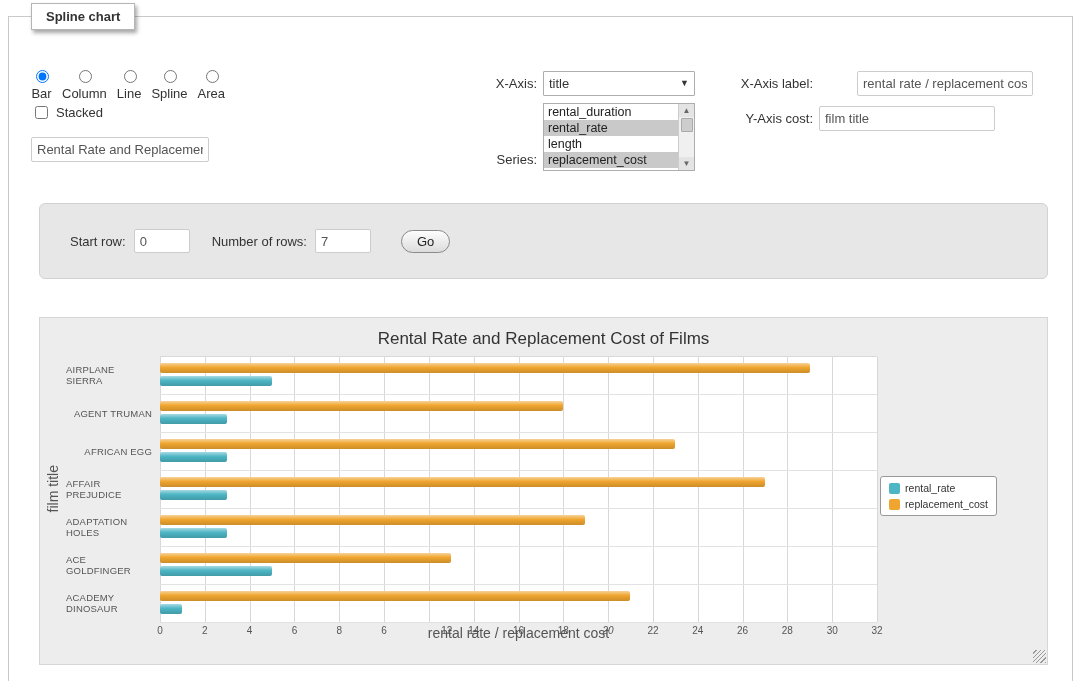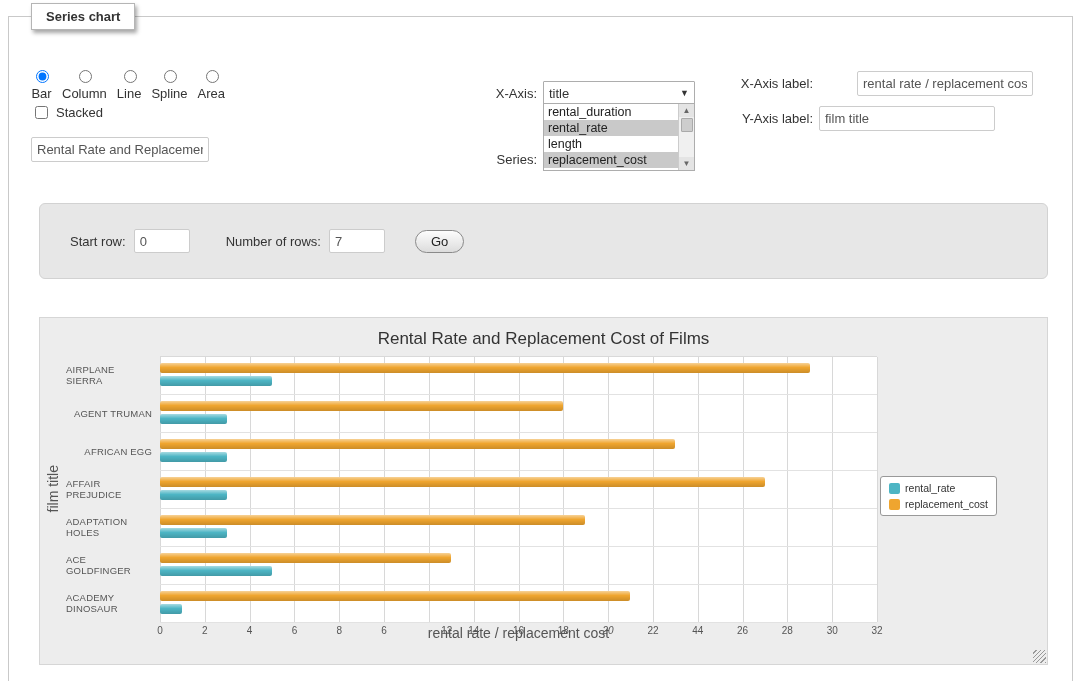--- a/index.html
+++ b/index.html
@@ -48,21 +48,21 @@
   .lb-scroll { width: 16px; background: #f0f0f0; border-left: 1px solid #ccc; display: flex; flex-direction: column; align-items: center; }
   .lb-arrow { font-size: 8px; color: #666; height: 13px; line-height: 13px; width: 100%; text-align: center; background: #e4e4e4; }
   .lb-arrow.down { margin-top: auto; }
   .lb-thumb { width: 12px; height: 14px; background: #cdcdcd; border: 1px solid #aaa; margin-top: 1px; border-radius: 1px; }
   .rows-panel {
     margin: 6px 24px 0 30px; height: 76px; background: #e7e7e7;
     border: 1px solid #d2d2d2; border-radius: 6px;
     display: flex; align-items: center; padding-left: 30px; gap: 8px;
   }
   .rows-panel input[type="text"] { width: 56px; height: 24px; background: #fff; }
-  .num-label { margin-left: 28px; }
+  .num-label { margin-left: 14px; }
   .go-btn {
     margin-left: 22px; padding: 3px 15px; font-size: 13px; color: #222;
     border: 1px solid #8a8a8a; border-radius: 12px; cursor: pointer;
     background: linear-gradient(#fdfdfd, #dcdcdc);
     font-family: "Liberation Sans", sans-serif;
   }
   
   .chart-box {
     position: relative; margin: 38px 24px 0 30px; height: 348px;
     background: #ededed; border: 1px solid #d6d6d6; overflow: hidden;
@@ -93,21 +93,21 @@
   .legend-swatch { width: 11px; height: 11px; border-radius: 2px; }
   .resize-handle {
     position: absolute; right: 1px; bottom: 1px; width: 13px; height: 13px;
     background: repeating-linear-gradient(135deg, transparent, transparent 2px, #999 2px, #999 3px);
   }
 </style>
 </head>
 <body>
 
 <div class="outer">
-  <div class="legend-box">Series chart</div>
+  <div class="legend-box">Spline chart</div>
 
   <div class="controls">
     <div class="radio-row">
         <label class="radio-item">
           <input type="radio" name="ctype" checked="" style="">
           <span>Bar</span>
         </label>
         <label class="radio-item">
           <input type="radio" name="ctype" style="">
           <span>Column</span>
@@ -126,21 +126,21 @@
         </label>
       </div>
 
     <label class="stacked-row">
       <input type="checkbox" style="">
       <span>Stacked</span>
     </label>
 
     <input type="text" class="title-input" value="Rental Rate and Replacement Cost of Films" style="">
 
-    <div class="ctl-row" style="left:448px; top:64px;justify-content:space-between;">
+    <div class="ctl-row" style="left:448px; top:54px;justify-content:space-between;">
       <span class="ctl-label">X-Axis:</span>
       <span class="select-wrap">
         <select>
           <option>title</option>
         </select>
         <span class="select-arrow">▼</span>
       </span>
     </div>
 
     <div class="ctl-row bottom-align" style="left:448px; top:86px;">
@@ -159,21 +159,21 @@
         </span>
       </span>
     </div>
 
     <div class="ctl-row" style="left:700px; top:54px;gap:38px;">
       <span class="ctl-label wide">X-Axis label:</span>
       <input type="text" style="width: 176px; height: 25px;" value="rental rate / replacement cost">
     </div>
 
     <div class="ctl-row" style="left:700px; top:89px;">
-      <span class="ctl-label wide">Y-Axis label:</span>
+      <span class="ctl-label wide">Y-Axis cost:</span>
       <input type="text" style="width: 176px; height: 25px;" value="film title">
     </div>
   </div>
 
   <div class="rows-panel">
     <span>Start row:</span>
     <input type="text" value="0" style="">
     <span class="num-label">Number of rows:</span>
     <input type="text" value="7" style="">
     <button class="go-btn">Go</button>
@@ -248,21 +248,21 @@
             <span class="x-tick" style="left: 12.5%;">4</span>
             <span class="x-tick" style="left: 18.75%;">6</span>
             <span class="x-tick" style="left: 25%;">8</span>
             <span class="x-tick" style="left: 31.25%;">6</span>
             <span class="x-tick" style="left: 37.5%; margin-left: 18px;">12</span>
             <span class="x-tick" style="left: 43.75%; text-align: center;">14</span>
             <span class="x-tick" style="left: 50%;">16</span>
             <span class="x-tick" style="left: 56.25%;">18</span>
             <span class="x-tick" style="left: 62.5%; font-style: italic;">20</span>
             <span class="x-tick" style="left: 68.75%;">22</span>
-            <span class="x-tick" style="left: 75%;">44</span>
+            <span class="x-tick" style="left: 75%;">24</span>
             <span class="x-tick" style="left: 81.25%;">26</span>
             <span class="x-tick" style="left: 87.5%;">28</span>
             <span class="x-tick" style="left: 93.75%;">30</span>
             <span class="x-tick" style="left: 100%;">32</span>
           </div>
         <div class="x-title">rental rate / replacement cost</div>
       </div>
     </div>
     <div class="chart-legend">
         <div class="legend-item">

